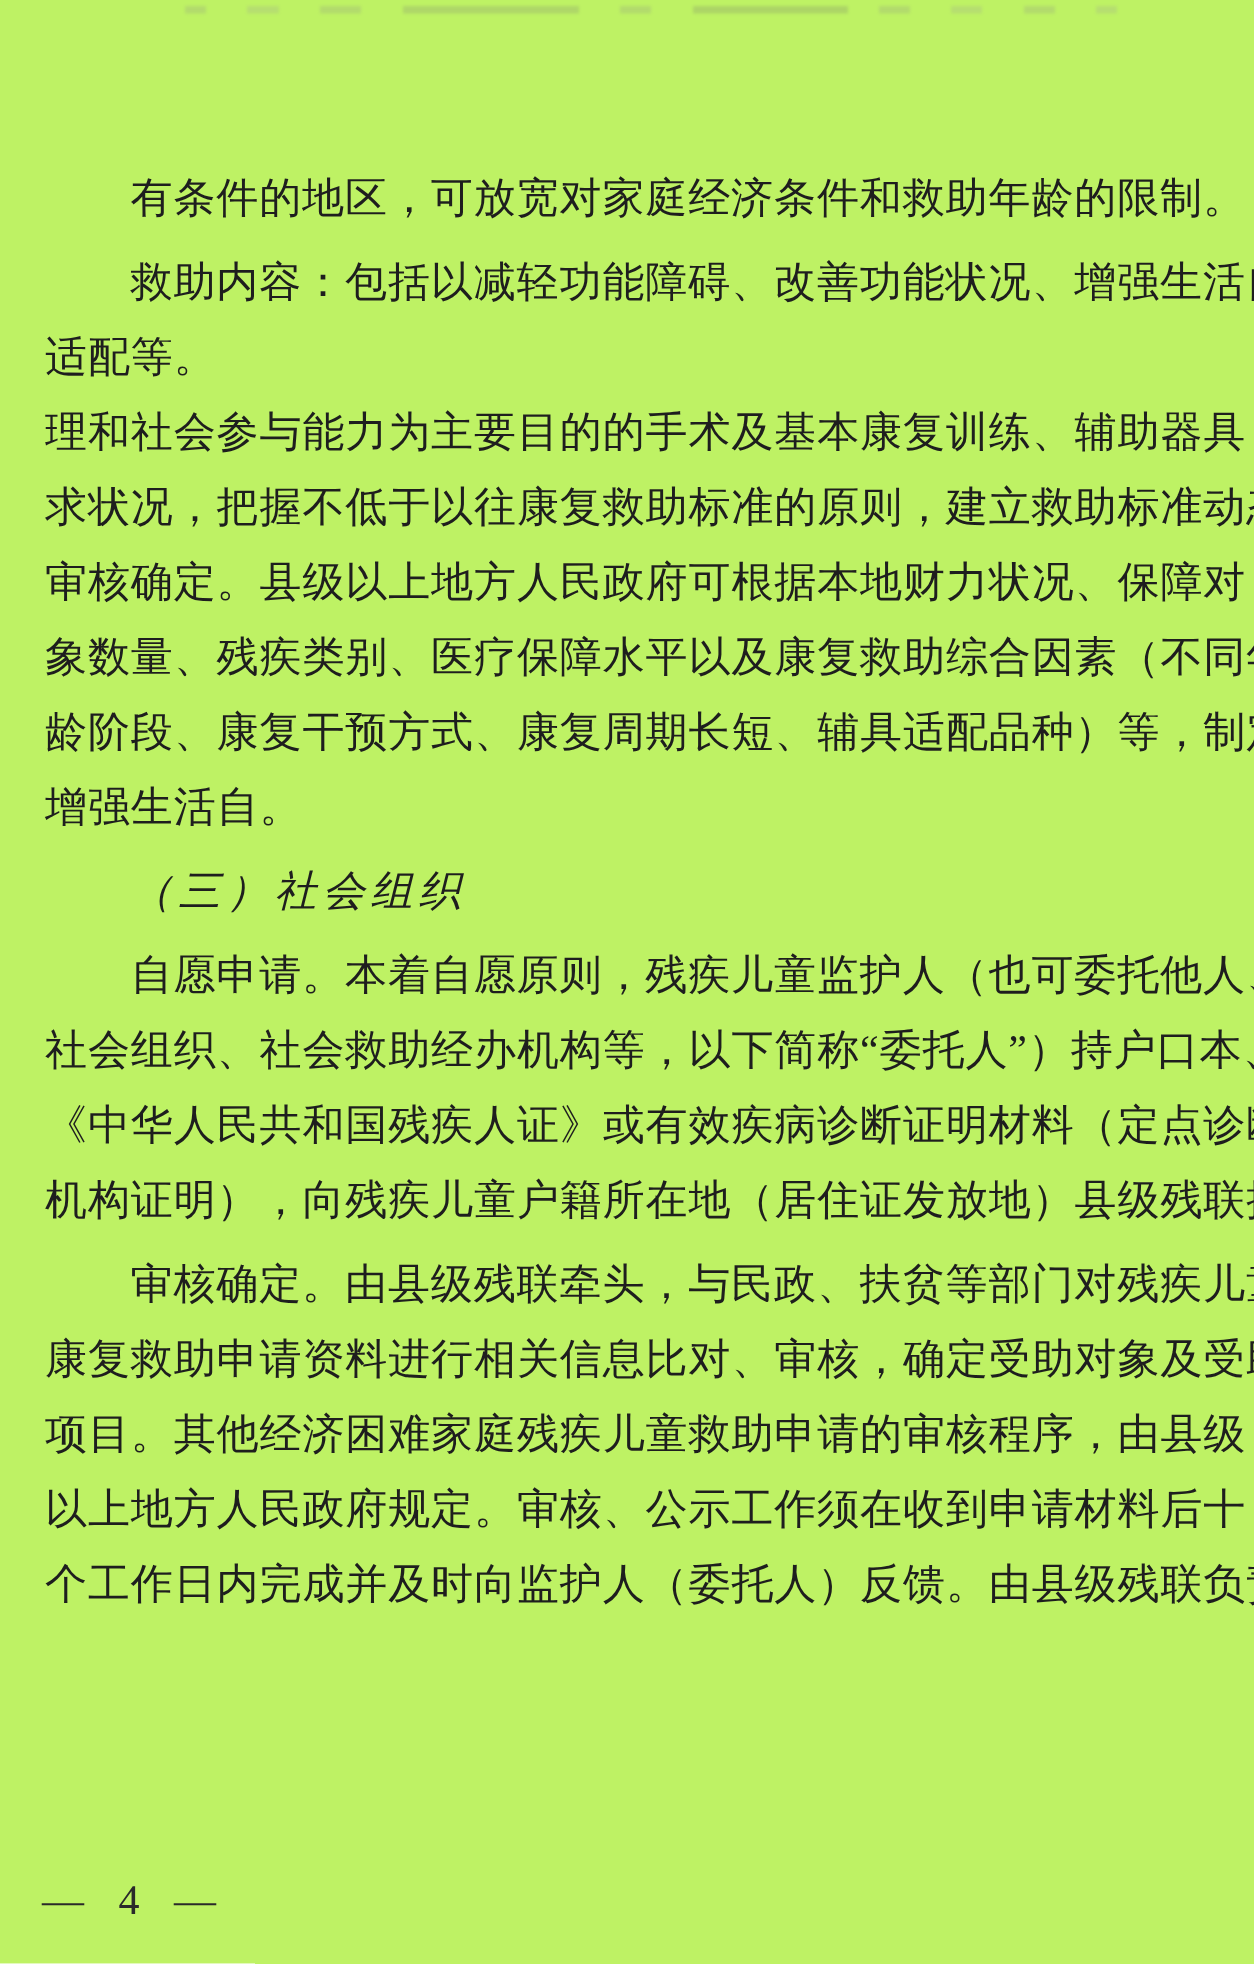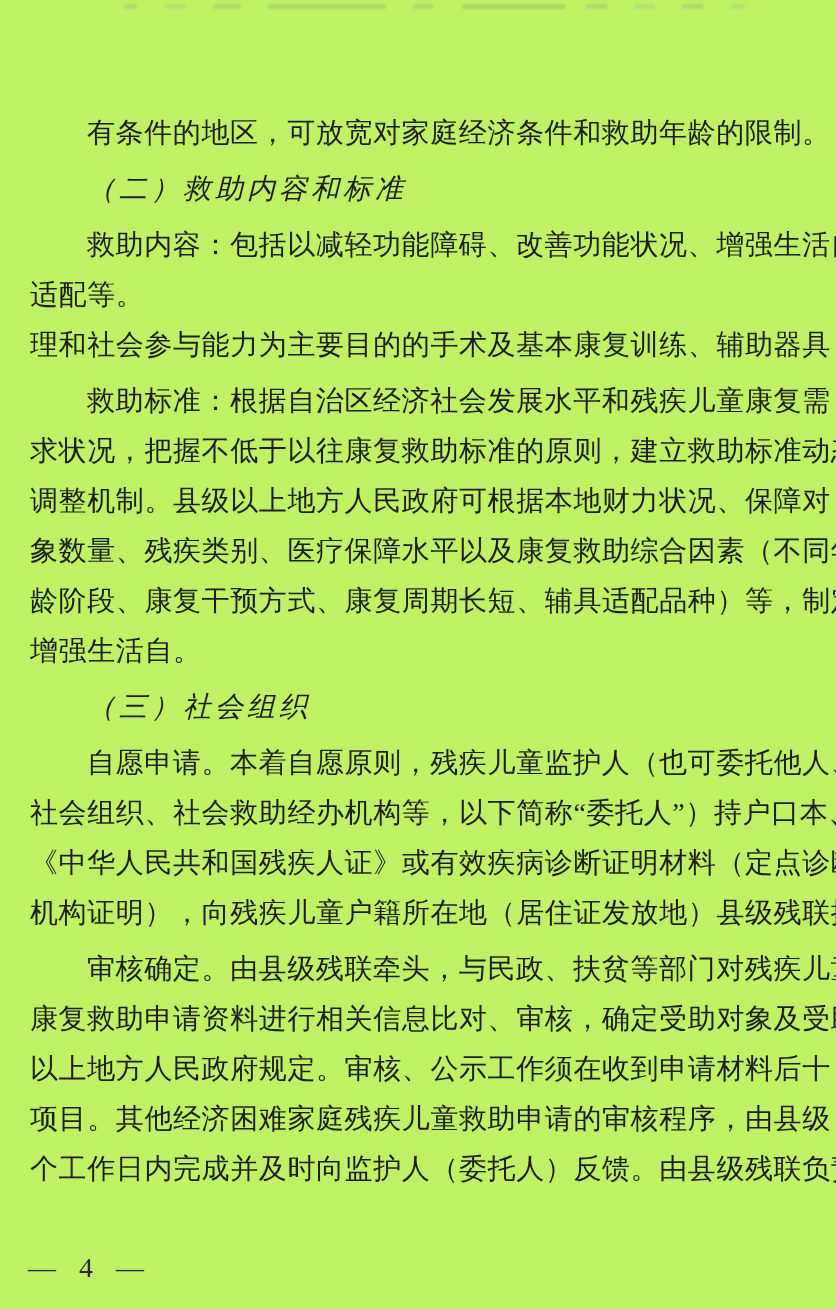--- a/index.html
+++ b/index.html
@@ -68,37 +68,35 @@
 </style>
 </head>
 <body>
 
 <div class="page">
 
   <div class="artifact"></div>
 
   <main class="text-block">
     <div class="line indent">有条件的地区，可放宽对家庭经济条件和救助年龄的限制。</div>
-    <div class="line indent heading gap">（二）救助内容和标准</div>
     <div class="line indent gap">救助内容：包括以减轻功能障碍、改善功能状况、增强生活自</div>
     <div class="line">适配等。</div>
     <div class="line">理和社会参与能力为主要目的的手术及基本康复训练、辅助器具</div>
-    <div class="line indent gap">救助标准：根据自治区经济社会发展水平和残疾儿童康复需</div>
     <div class="line">求状况，把握不低于以往康复救助标准的原则，建立救助标准动态</div>
-    <div class="line">调整机制。县级以上地方人民政府可根据本地财力状况、保障对</div>
+    <div class="line">审核确定。县级以上地方人民政府可根据本地财力状况、保障对</div>
     <div class="line">象数量、残疾类别、医疗保障水平以及康复救助综合因素（不同年</div>
     <div class="line">龄阶段、康复干预方式、康复周期长短、辅具适配品种）等，制定具</div>
     <div class="line">增强生活自。</div>
     <div class="line indent heading gap">（三）社会组织</div>
     <div class="line indent gap">自愿申请。本着自愿原则，残疾儿童监护人（也可委托他人、</div>
     <div class="line">社会组织、社会救助经办机构等，以下简称“委托人”）持户口本、</div>
     <div class="line">《中华人民共和国残疾人证》或有效疾病诊断证明材料（定点诊断</div>
     <div class="line">机构证明），向残疾儿童户籍所在地（居住证发放地）县级残联提出</div>
     <div class="line indent gap">审核确定。由县级残联牵头，与民政、扶贫等部门对残疾儿童</div>
     <div class="line">康复救助申请资料进行相关信息比对、审核，确定受助对象及受助</div>
+    <div class="line">项目。其他经济困难家庭残疾儿童救助申请的审核程序，由县级</div>
     <div class="line">以上地方人民政府规定。审核、公示工作须在收到申请材料后十</div>
-    <div class="line">项目。其他经济困难家庭残疾儿童救助申请的审核程序，由县级</div>
     <div class="line">个工作日内完成并及时向监护人（委托人）反馈。由县级残联负责</div>
   </main>
 
   <div class="footer">— 4 —</div>
 
 </div>
 
 </body></html>

